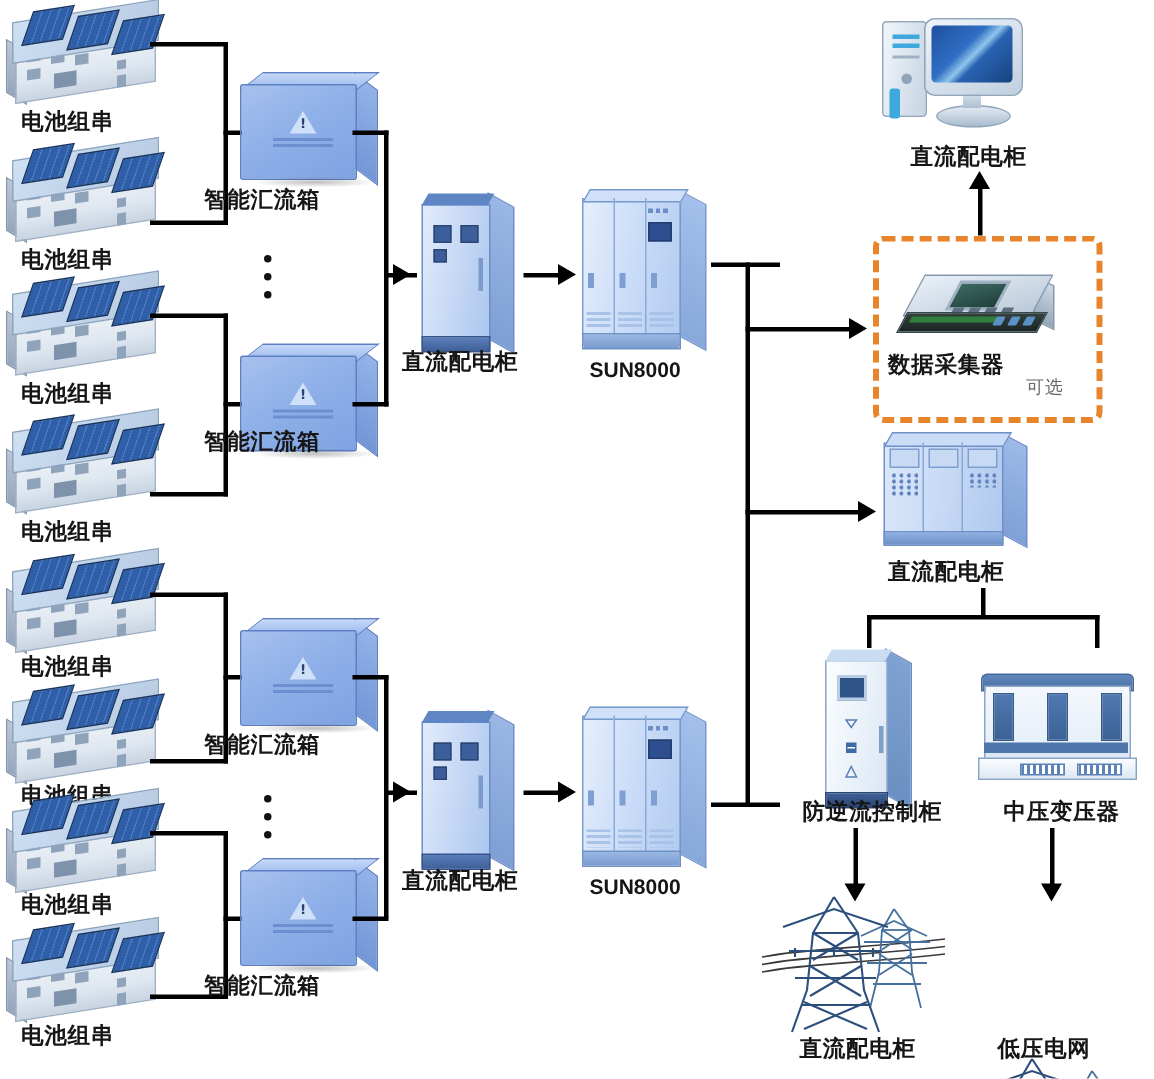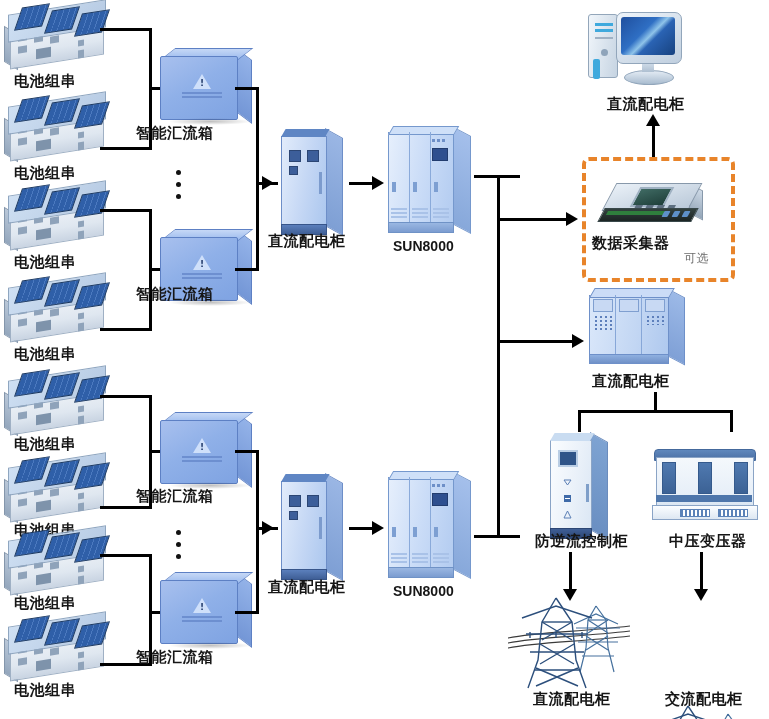--- a/index.html
+++ b/index.html
@@ -709,15 +709,15 @@
           <path d="M48 10 L34 34 L30 72 L20 100 M48 10 L64 34 L68 72 L78 100"></path>
           <path d="M18 46 L80 46 M22 64 L76 64 M26 82 L72 82"></path>
           <path d="M34 34 L64 34"></path>
           <path d="M14 30 L48 18 L84 30"></path>
           <path d="M34 34 L64 52 M64 34 L34 52 M32 56 L66 76 M66 56 L32 76 M28 80 L70 98 M70 80 L28 98"></path>
           <path d="M22 44 L22 50 M48 44 L48 50 M74 44 L74 50"></path>
         </g>
       </g>
     </svg>
   </div>
-  <div class="lbl" style="left:665px;top:690px;">交流配电柜</div>
+  <div class="lbl" style="left:665px;top:690px;">低压电网</div>
 
 </div>
 
 </body></html>

